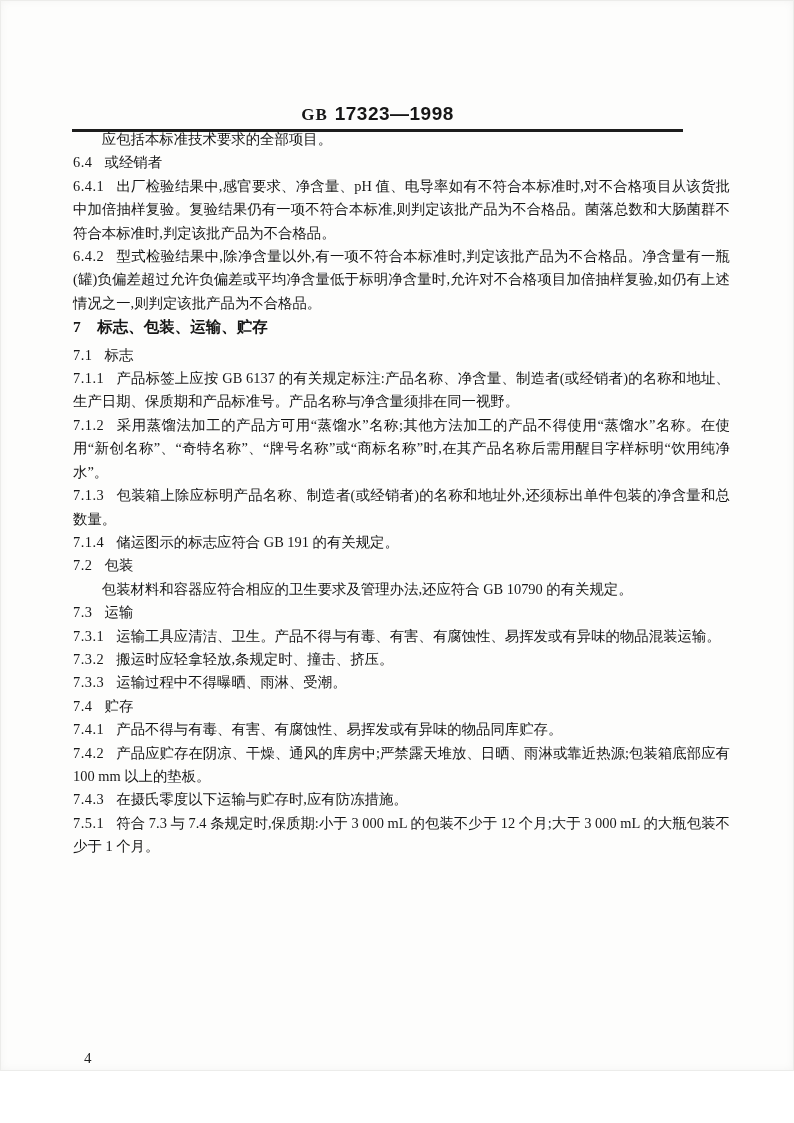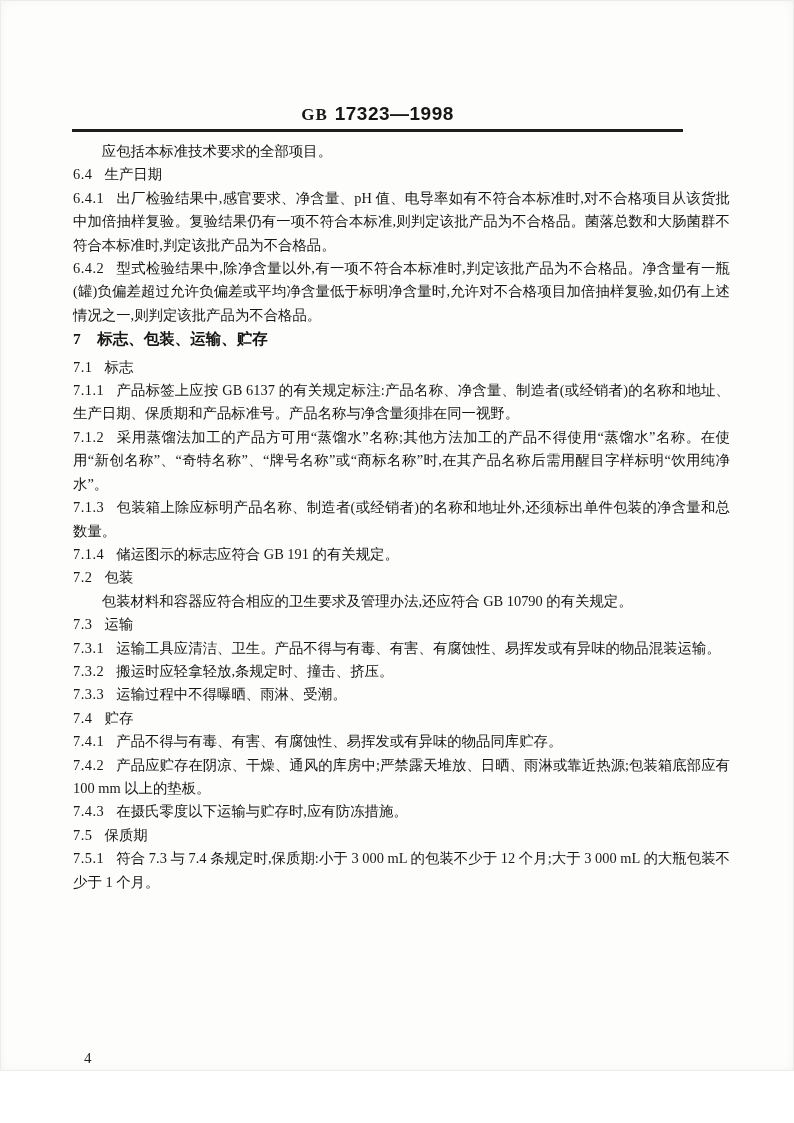--- a/index.html
+++ b/index.html
@@ -27,21 +27,21 @@
     font-family:"Liberation Sans","DejaVu Sans",sans-serif;
     font-weight:bold; font-size:19px; letter-spacing:0.5px;
     margin-left:7px;
   }
   .header-rule {
     position:absolute; left:72px; top:129px; width:611px; height:3px;
     background:#1d1d1d;
   }
   
   .content {
-    position:absolute; left:73px; top:140px; width:657px;
+    position:absolute; left:73px; top:128px; width:657px;
     font-size:14.4px; line-height:23.4px;
     text-align:justify;
   }
   .content p { margin:0; }
   p.indent { text-indent:2em; }
   p.heading {
     font-weight:bold; font-size:15.5px;
     margin-bottom:5px;
     text-align:left;
   }
@@ -72,21 +72,21 @@
 
   <div class="doc-header">
     <span class="std-prefix">GB</span><span class="std-number">17323—1998</span>
   </div>
   <div class="header-rule"></div>
 
   <div class="content">
 
     <p class="indent"><span>应包括本标准技术要求的全部项目。</span></p>
 
-    <p><span class="num">6.4</span><span>生产日期</span></p>
+    <p><span class="num">6.4</span><span>或经销者</span></p>
 
     <p><span class="num">6.4.1</span><span>出厂检验结果中,感官要求、净含量、pH 值、电导率如有不符合本标准时,对不合格项目从该货批中加倍抽样复验。复验结果仍有一项不符合本标准,则判定该批产品为不合格品。菌落总数和大肠菌群不符合本标准时,判定该批产品为不合格品。</span></p>
 
     <p><span class="num">6.4.2</span><span>型式检验结果中,除净含量以外,有一项不符合本标准时,判定该批产品为不合格品。净含量有一瓶(罐)负偏差超过允许负偏差或平均净含量低于标明净含量时,允许对不合格项目加倍抽样复验,如仍有上述情况之一,则判定该批产品为不合格品。</span></p>
 
     <p class="heading"><span class="num">7</span><span>标志、包装、运输、贮存</span></p>
 
     <p><span class="num">7.1</span><span>标志</span></p>
 
     <p><span class="num">7.1.1</span><span>产品标签上应按 GB 6137 的有关规定标注:产品名称、净含量、制造者(或经销者)的名称和地址、生产日期、保质期和产品标准号。产品名称与净含量须排在同一视野。</span></p>
@@ -110,21 +110,20 @@
     <p><span class="num">7.3.3</span><span>运输过程中不得曝晒、雨淋、受潮。</span></p>
 
     <p><span class="num">7.4</span><span>贮存</span></p>
 
     <p><span class="num">7.4.1</span><span>产品不得与有毒、有害、有腐蚀性、易挥发或有异味的物品同库贮存。</span></p>
 
     <p><span class="num">7.4.2</span><span>产品应贮存在阴凉、干燥、通风的库房中;严禁露天堆放、日晒、雨淋或靠近热源;包装箱底部应有 100 mm 以上的垫板。</span></p>
 
     <p><span class="num">7.4.3</span><span>在摄氏零度以下运输与贮存时,应有防冻措施。</span></p>
 
-    <p><span class="num">7.5</span><span>保质期</span></p>
 
     <p><span class="num">7.5.1</span><span>符合 7.3 与 7.4 条规定时,保质期:小于 3 000 mL 的包装不少于 12 个月;大于 3 000 mL 的大瓶包装不少于 1 个月。</span></p>
 
   </div>
 
   <div class="page-number">4</div>
 
   <div class="sac-watermark">
     <span>SAC</span>
   </div>

